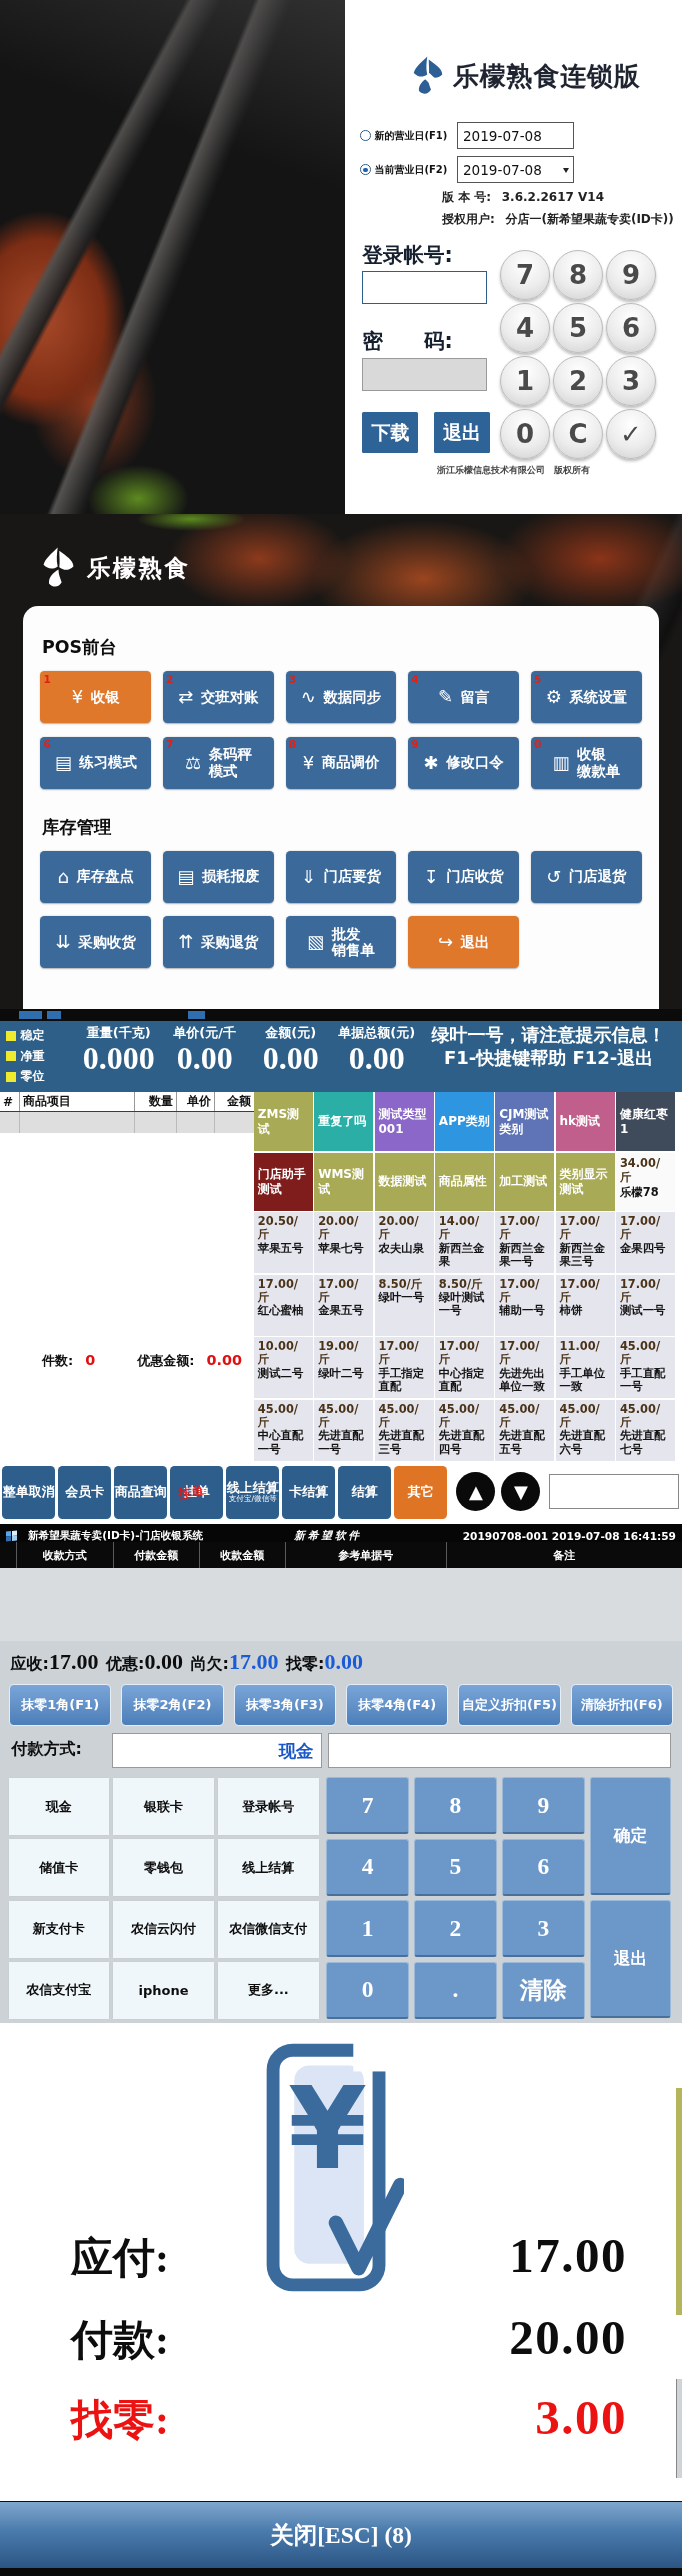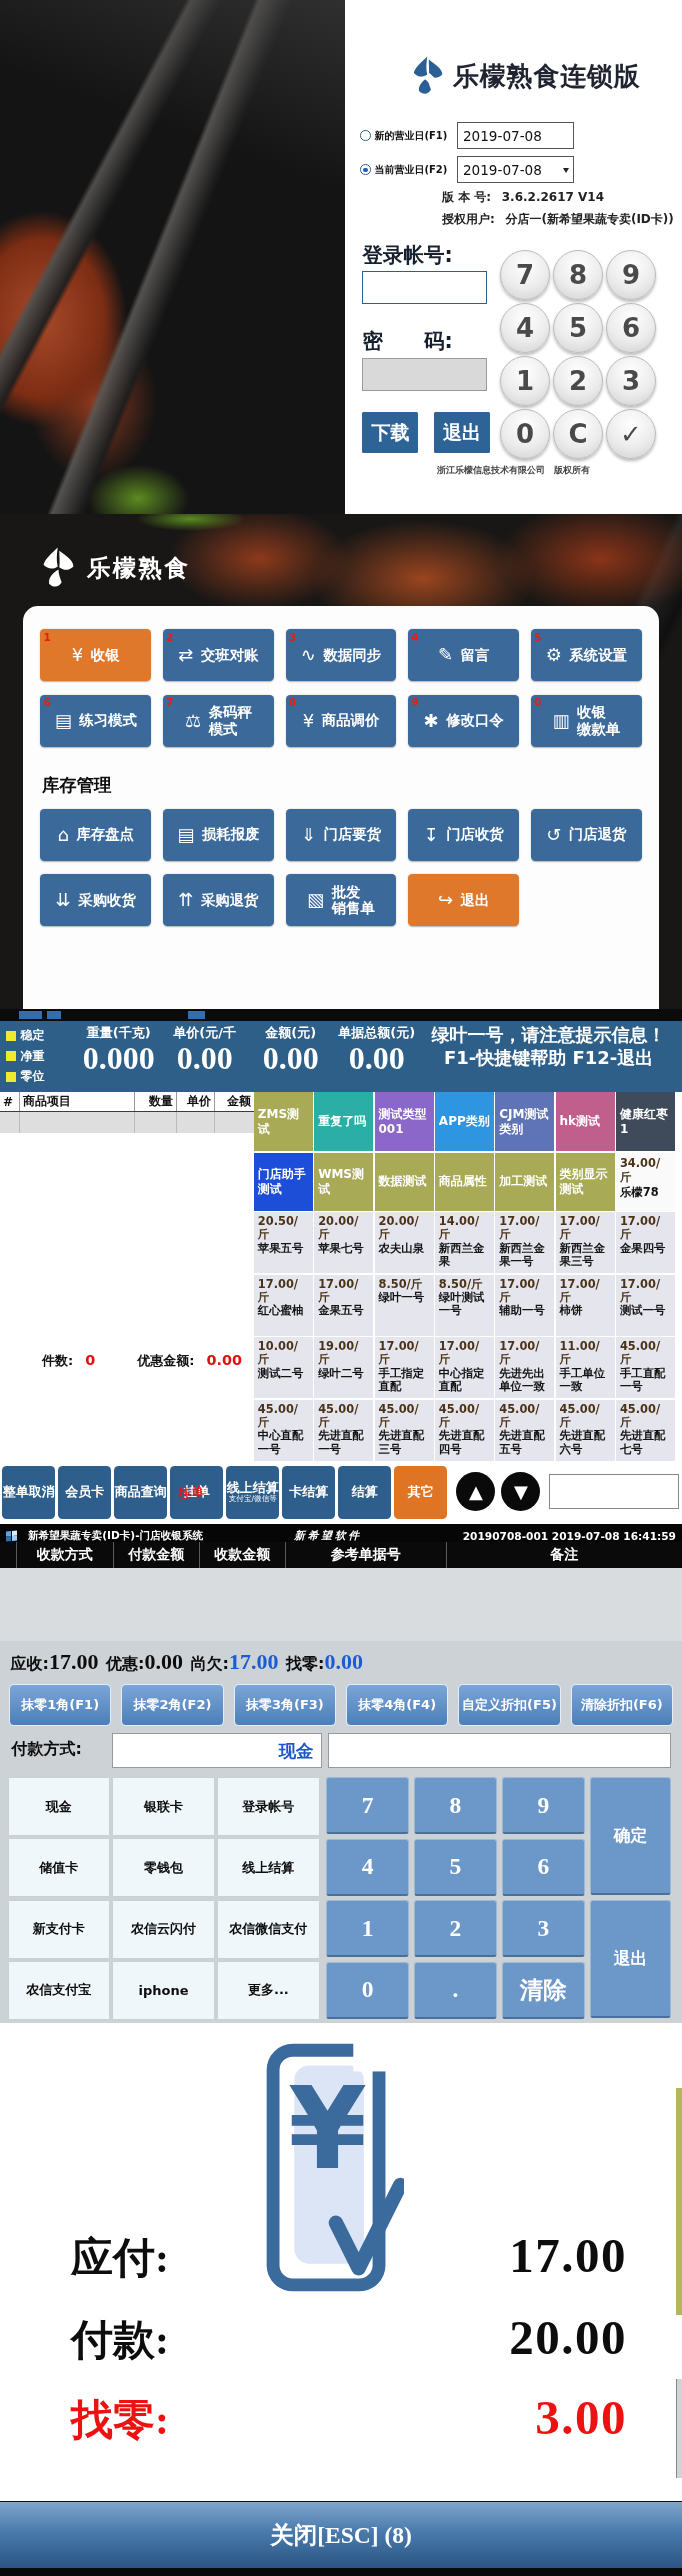--- a/index.html
+++ b/index.html
@@ -105,21 +105,21 @@
   .statusbar { position:absolute; top:515px; left:0; right:0; height:18px; background:#060606; color:#fff; display:flex; align-items:center; padding:12px 6px; }
   .winicon { width:11.4px; height:10px; display:grid; grid-template-columns:5.3px 5.3px; grid-auto-rows:4.5px; gap:0.8px; margin-right:10.6px; transform:skewY(-6deg); }
   .winicon i { background:#58a6e8; } .winicon i:nth-child(2){background:#d9ecf8;} .winicon i:nth-child(3){background:#2f6fb0;} .winicon i:nth-child(4){background:#9fcef0;}
   .sb-left { font-size:10.6px; font-weight:bold; }
   .sb-brand { font-family:"Liberation Serif","DejaVu Serif",serif; font-style:italic; font-size:10.6px; font-weight:bold; letter-spacing:3px; margin-left:91px; }
   .sb-right { margin-left:auto; font-size:10.6px; font-weight:bold; }
 
   
   .sec-pay { position:absolute; top:1542px; left:0; width:682px; height:481px; background:#cdd2d6; }
   .pay-header { position:absolute; top:0; left:0; right:0; height:26px; background:#0a0a0a; color:#fff; display:flex; align-items:center; }
-  .ph { height:100%; display:flex; align-items:center; justify-content:center; font-size:14px; font-weight:bold; border-right:1.5px solid #5a5a5a;font-family:Liberation Serif, serif; }
+  .ph { height:100%; display:flex; align-items:center; justify-content:center; font-size:11px; font-weight:bold; border-right:1.5px solid #5a5a5a;font-family:Liberation Serif, serif; }
   .ph0{width:16.7px;} .ph1{width:97px;} .ph2{width:86px;} .ph3{width:86px;} .ph4{width:161px;} .ph5{flex:1; border-right:none;}
   .pay-empty { position:absolute; top:26px; left:0; right:0; height:73px; background:#d8dcdf; }
   .totals { position:absolute; top:99px; left:0; right:0; height:42px; display:flex; align-items:center; padding:0 10.6px; }
   .tot { display:flex; align-items:baseline; }
   .tot .tl { font-size:16px; font-weight:bold; color:#0d0d0d; }
   .tot .tv { font-family:"Liberation Serif","DejaVu Serif",serif; font-size:22px; font-weight:bold; margin-left:auto; padding-right:7.6px; }
   .mozero { position:absolute; top:142px; left:9px; right:9px; height:42px; display:flex; gap:10px; }
   .mz { flex:1; background:linear-gradient(#7aa5d8,#4c7eb8); border:1.5px solid #e4eef8; border-radius:4.5px; color:#fff; font-size:13px; font-weight:bold; display:flex; align-items:center; justify-content:center; cursor:pointer; }
   .payway { position:absolute; top:191px; left:0; right:0; height:35px; }
   .payway .pwl { position:absolute; left:11.4px; top:6px; font-size:16px; font-weight:bold; color:#0d0d0d; }
@@ -220,20 +220,21 @@
 <div class="sec-menu">
   <div class="menu-logo">
     <svg class="logo-svg" width="33" height="44" viewBox="0 0 42 56">
       <path d="M20 2 C12 10 4 16 2 24 C8 30 14 30 20 26 C18 18 19 10 20 2 Z" fill="#ffffff"></path>
       <path d="M22 6 C30 12 40 18 40 26 C34 32 27 31 22 27 C23 20 22 13 22 6 Z" fill="#ffffff"></path>
       <path d="M21 30 C14 34 8 40 9 48 C15 54 22 52 25 46 C23 41 21 36 21 30 Z" fill="#ffffff"></path>
     </svg>
     <span class="menu-logo-text">乐檬熟食</span>
   </div>
   <div class="menu-panel">
+    <div class="menu-section-title">POS前台</div>
     <div class="menu-grid">
 
         <div class="menu-btn" style="background: rgb(224, 120, 44);">
           <span class="hotkey">1</span>
           <span class="micon">¥</span>
           <span class="mlabel">收银</span>
         </div>
 
         <div class="menu-btn" style="background: rgb(58, 105, 154);">
           <span class="hotkey">2</span>
@@ -441,21 +442,21 @@
           <div class="cat" style="background: rgb(63, 74, 90);">
             <span>健康红枣1</span>
           </div>
         </div>
       <div class="catrow2">
         <div class="cat-featured">
           <span class="pp">34.00/斤</span>
           <span class="pn">乐檬78</span>
         </div>
 
-      <div class="cat" style="background: #1d4ed8;">
+      <div class="cat" style="background: #7f1d1d;">
             <span>门店助手测试</span>
           </div>
           <div class="cat" style="background: rgb(169, 170, 85);">
             <span>WMS测试</span>
           </div>
           <div class="cat" style="background: rgb(169, 170, 85);">
             <span>数据测试</span>
           </div>
           <div class="cat" style="background: rgb(169, 170, 85);">
             <span>商品属性</span>

